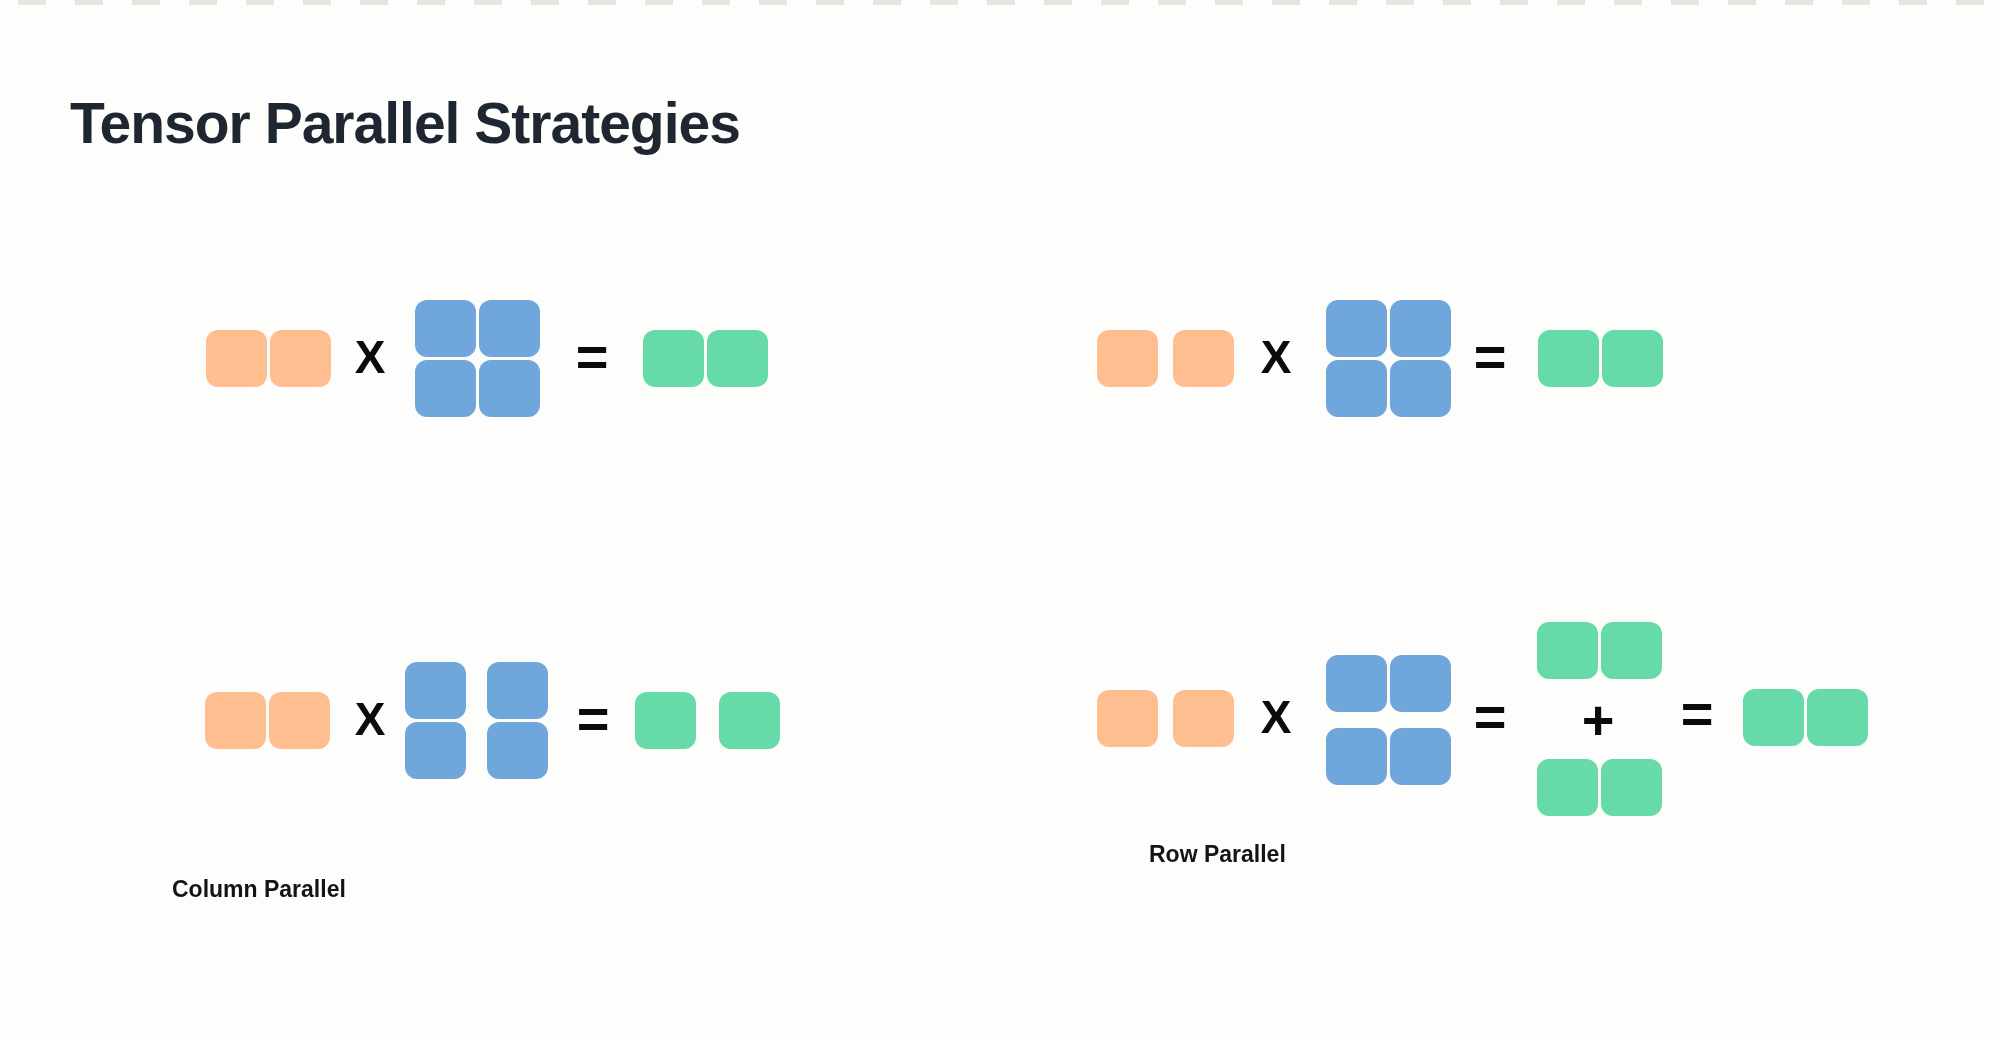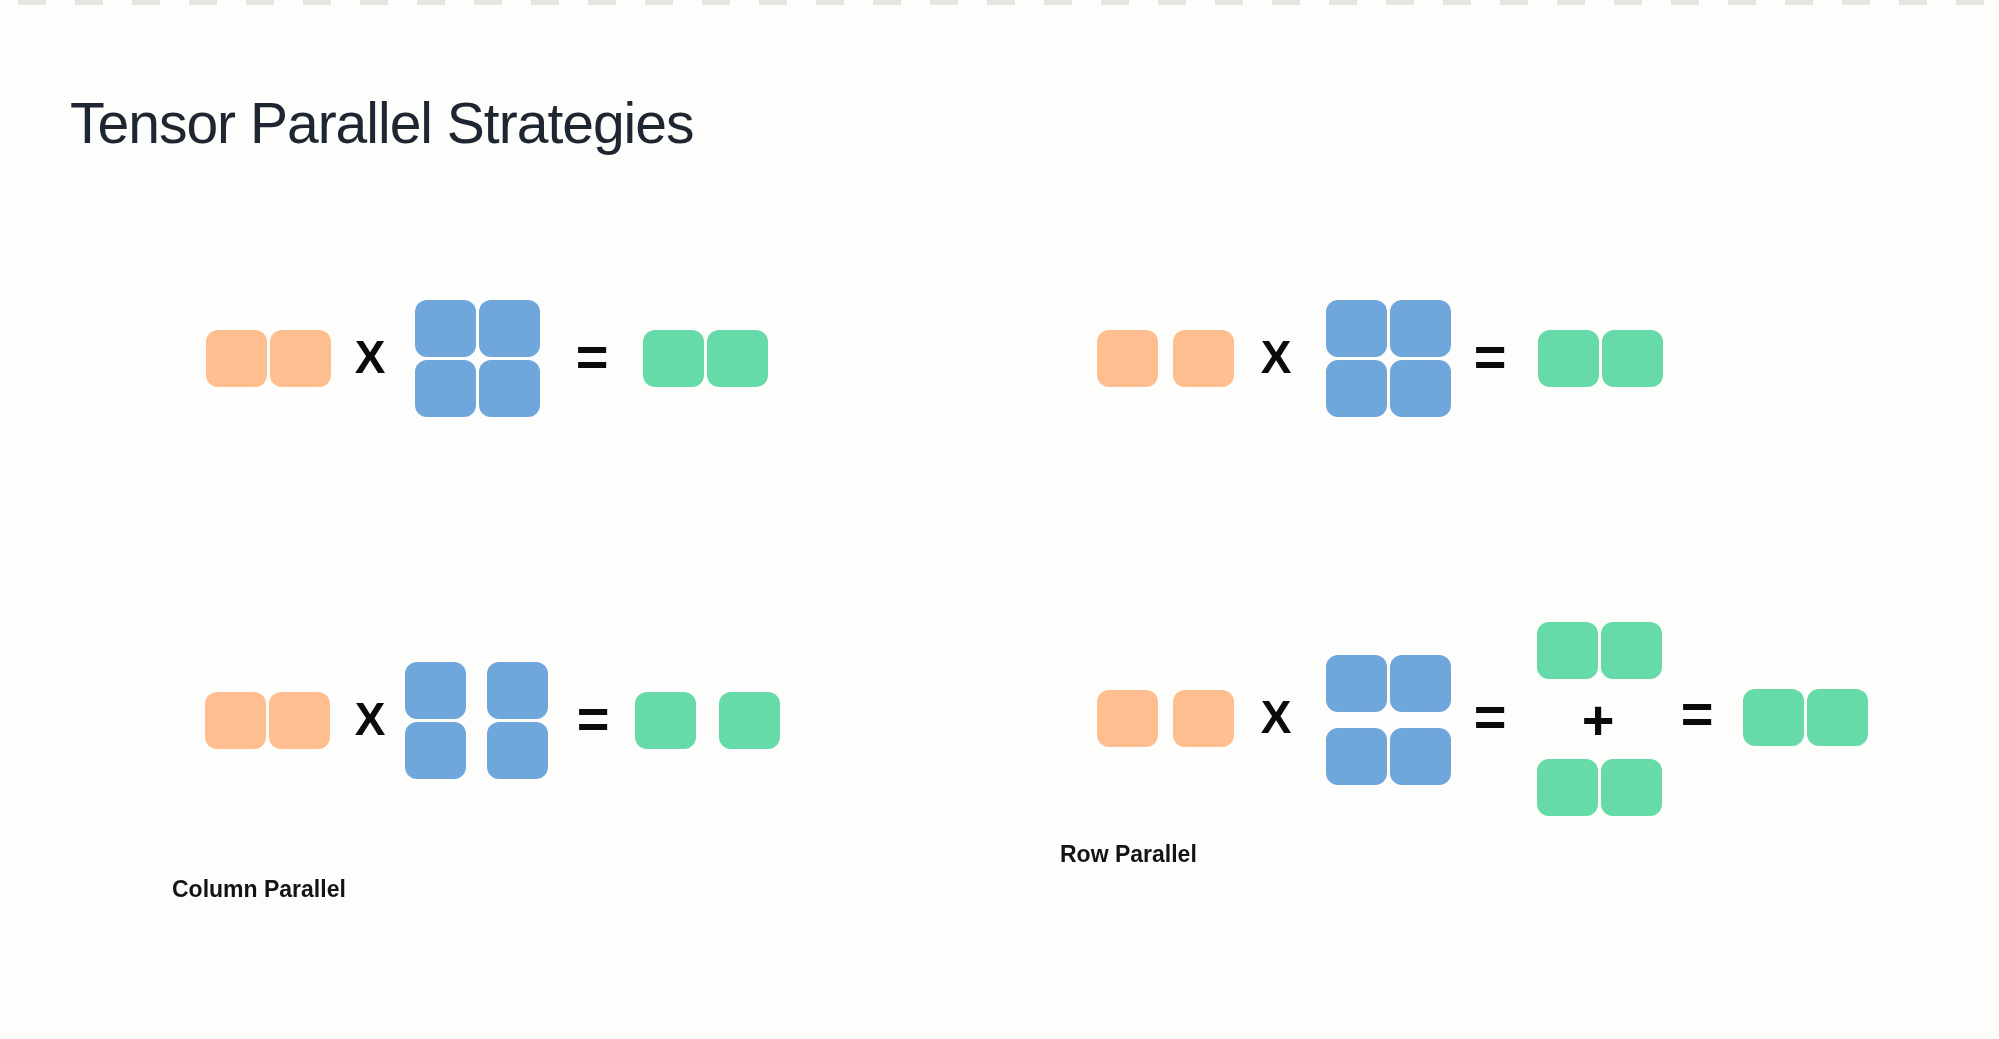--- a/index.html
+++ b/index.html
@@ -21,21 +21,21 @@
     overflow:hidden;
   }
   .top-dashes{
     position:absolute;left:18px;top:0;right:0;height:5px;
     background:repeating-linear-gradient(90deg,
       var(--top-dash) 0px, var(--top-dash) 28px,
       transparent 28px, transparent 57px);
   }
   .page-title{
     position:absolute;left:70px;top:50px;
-    font-size:57px;font-weight:400;letter-spacing:-1px;
+    font-size:57px;font-weight:700;letter-spacing:-1px;
     line-height:1.25;color:var(--title-text);
     white-space:nowrap;
   }
   .block{
     position:absolute;
     border-radius:12px;
   }
   .block.input{background:var(--input-block);}
   .block.weight{background:var(--weight-block);}
   .block.output{background:var(--output-block);}
@@ -47,21 +47,21 @@
     white-space:nowrap;
   }
   .diagram-layer{position:absolute;left:0;top:0;width:100%;height:100%;}
   .diagram-label{
     position:absolute;
     font-size:23px;font-weight:700;
     color:var(--label-text);
     white-space:nowrap;
   }
   .label-column-parallel{left:172px;top:828px;margin-top:48px;}
-  .label-row-parallel{left:1060px;top:841px;text-align:right;}
+  .label-row-parallel{left:1149px;top:841px;text-align:right;}
 </style>
 </head>
 <body>
 
 <div class="canvas">
   <div class="top-dashes"></div>
   <h1 class="page-title">Tensor Parallel Strategies</h1>
 
   <div class="diagram-layer" id="diagram-layer">
       <div class="diagram-layer">

